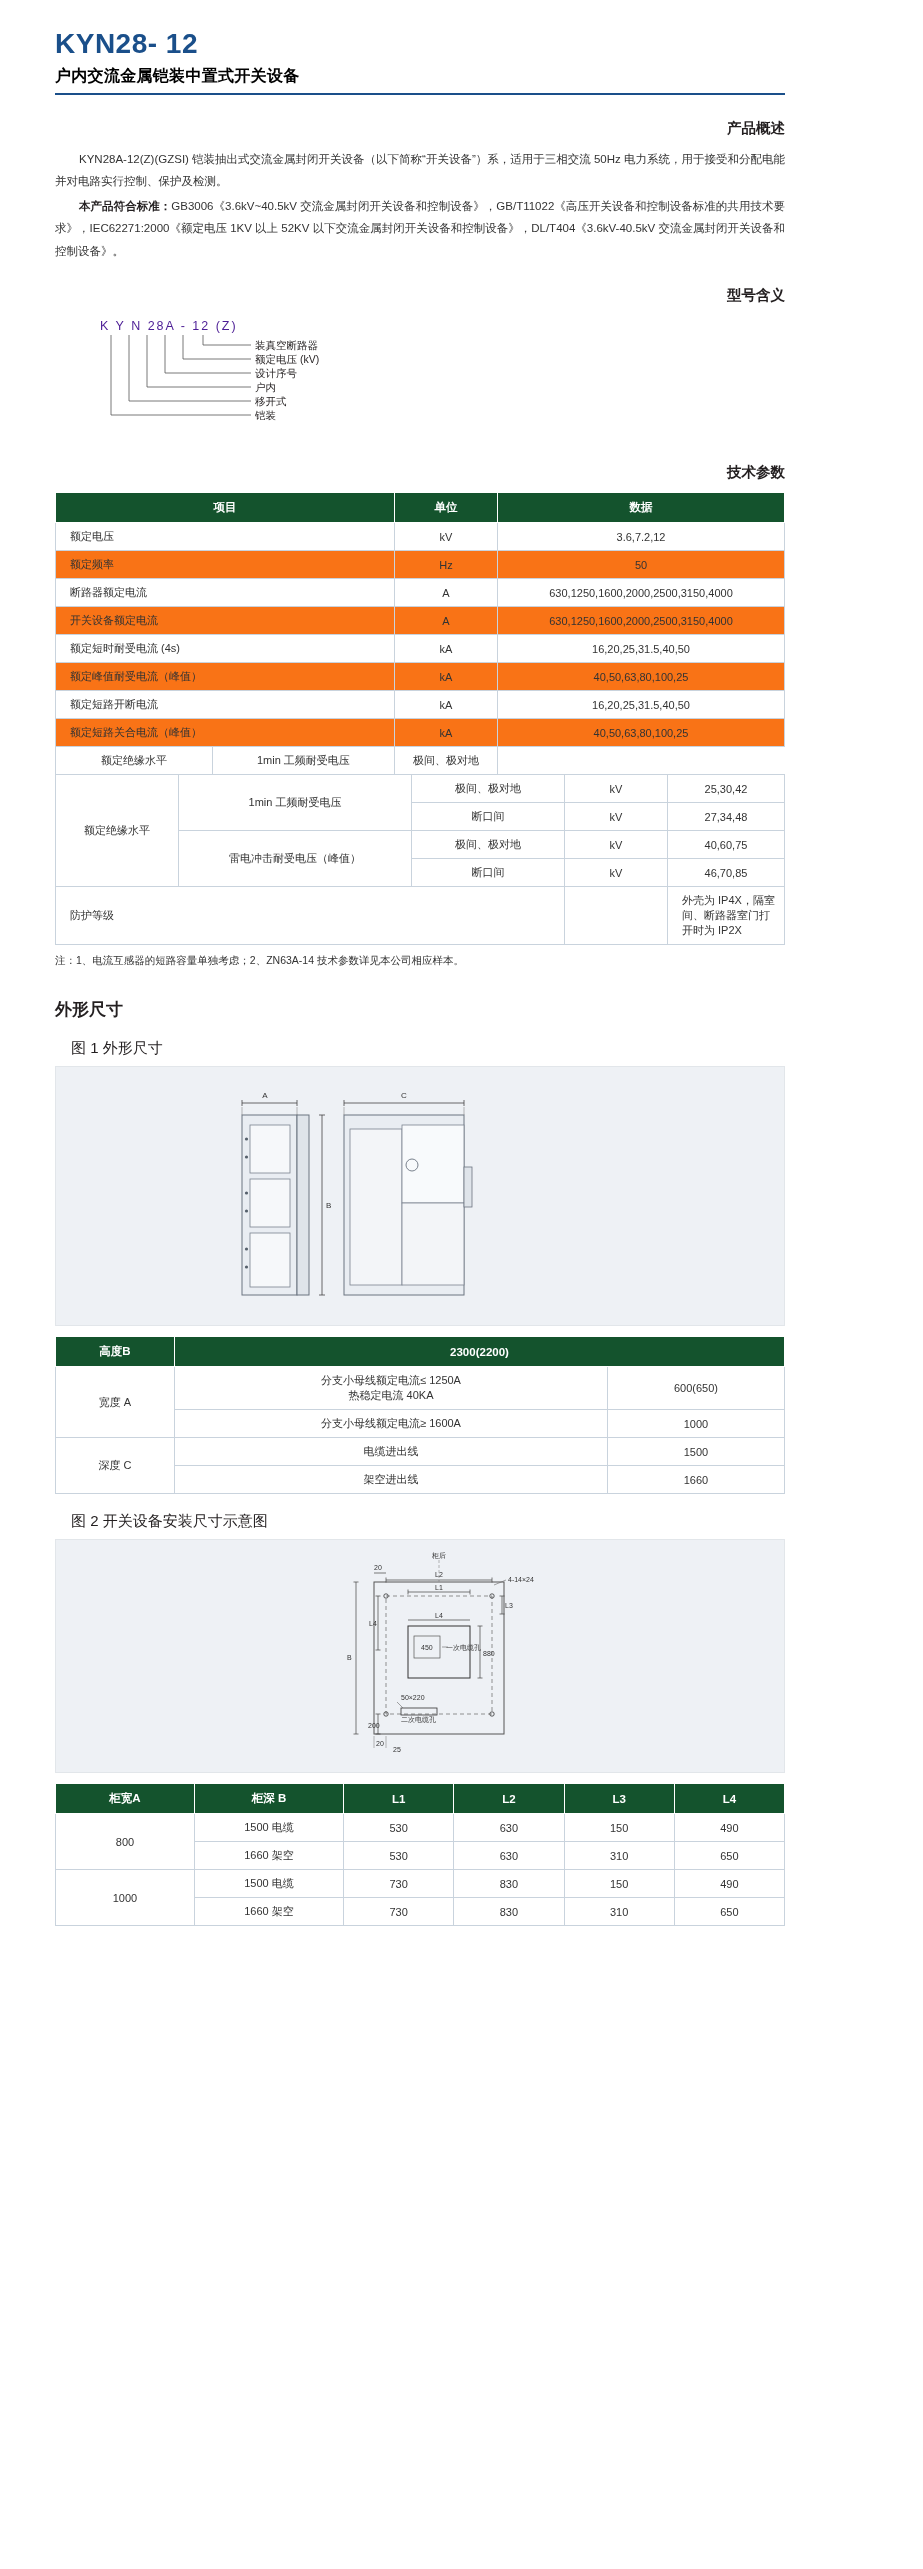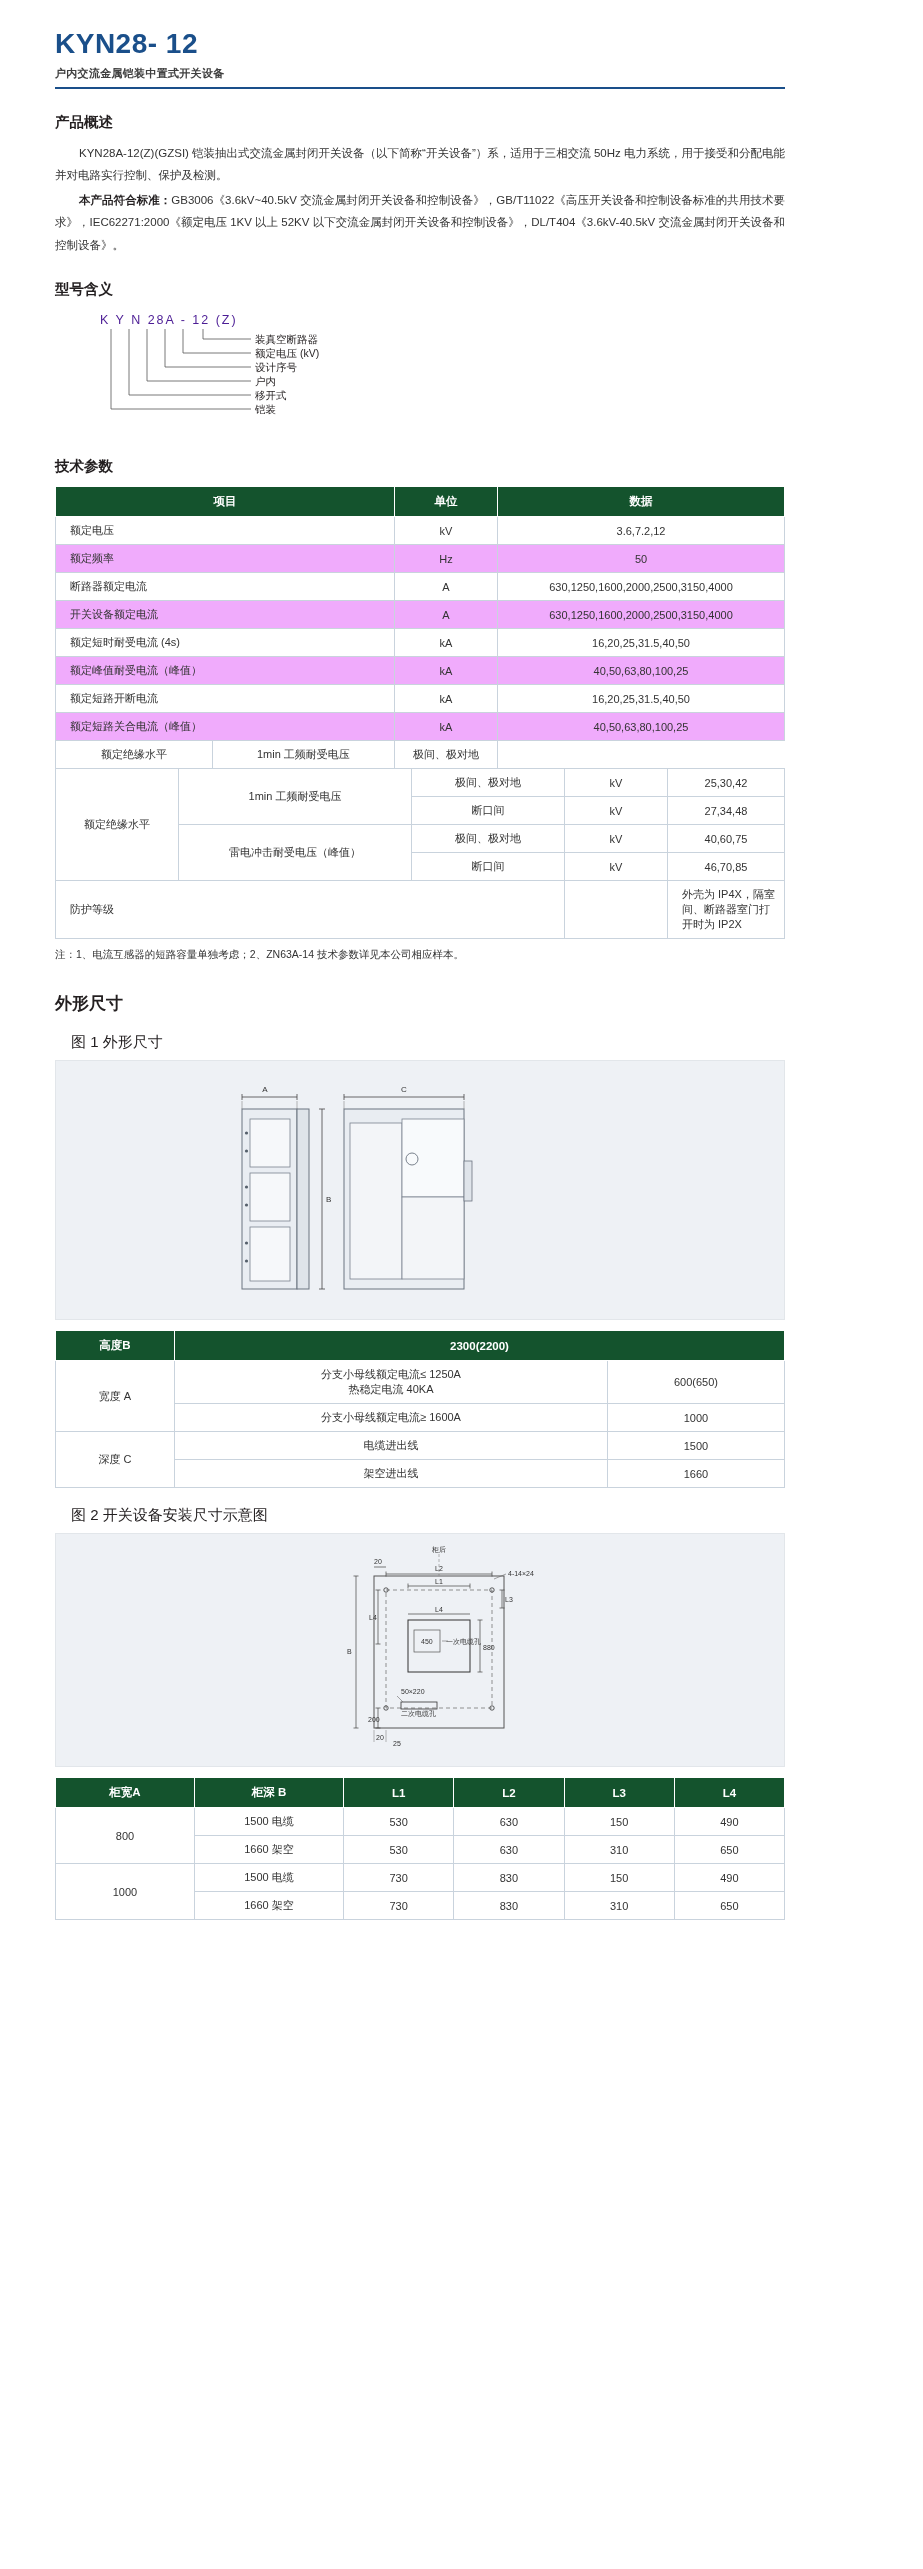--- a/index.html
+++ b/index.html
@@ -12,27 +12,27 @@
   }
   .page{width:840px;padding:0 0 30px 0;box-sizing:border-box;}
   .inner{padding:0 55px;}
 
   
   .title-block{padding:28px 55px 0 55px;}
   .main-title{
     font-size:28px;font-weight:bold;color:#1a4f8a;letter-spacing:0.5px;margin:0 0 6px 0;
   }
   .sub-title{
-    font-size:11px;font-weight:bold;color:#404040;margin:0 0 4px 0;letter-spacing:0.3px;
+    font-size:16px;font-weight:bold;color:#000000;margin:0 0 4px 0;letter-spacing:0.3px;
   }
   .blue-rule{height:2px;background:#1a4f8a;margin:6px 0 0 0;width:100%;}
 
   
   h2.sec{
-    font-size:14.5px;font-weight:bold;color:#231f20;margin:24px 0 10px 0;
+    font-size:14.5px;font-weight:bold;color:#231f20;margin:24px 0 10px 0;text-align:right;
   }
   h2.sec-lg{
     font-size:17px;font-weight:bold;color:#231f20;margin:30px 0 14px 0;
   }
   p.para{
     font-size:11.5px;line-height:1.95;margin:0 0 2px 0;color:#333;text-align:justify;
   }
   p.para.indent{text-indent:24px;}
   .bold-lead{font-weight:bold;color:#231f20;}
 
@@ -50,21 +50,21 @@
   table{border-collapse:collapse;width:100%;font-size:11px;}
   table th{
     background:#14532d;color:#ffffff;font-weight:bold;text-align:center;
     padding:7px 4px;border:1px solid #ffffff;font-size:11.5px;
   }
   table td{
     border:1px solid #c9d3dd;padding:6px 6px;text-align:center;color:#333;
     background:#ffffff;font-size:11px;
   }
   td.lefty{text-align:left;padding-left:14px;}
-  td.alt{background:#f0abfc;}
+  td.alt{background:#f97316;}
   .note{
     font-size:10.5px;color:#333;margin:9px 0 0 0;
   }
 
   
   .fig-cap{font-size:15px;color:#231f20;margin:18px 0 8px 16px;}
   .fig-box{
     background:#eef1f5;border:1px solid #e2e6ea;height:258px;position:relative;overflow:hidden;
   }
   .fig-box2{

